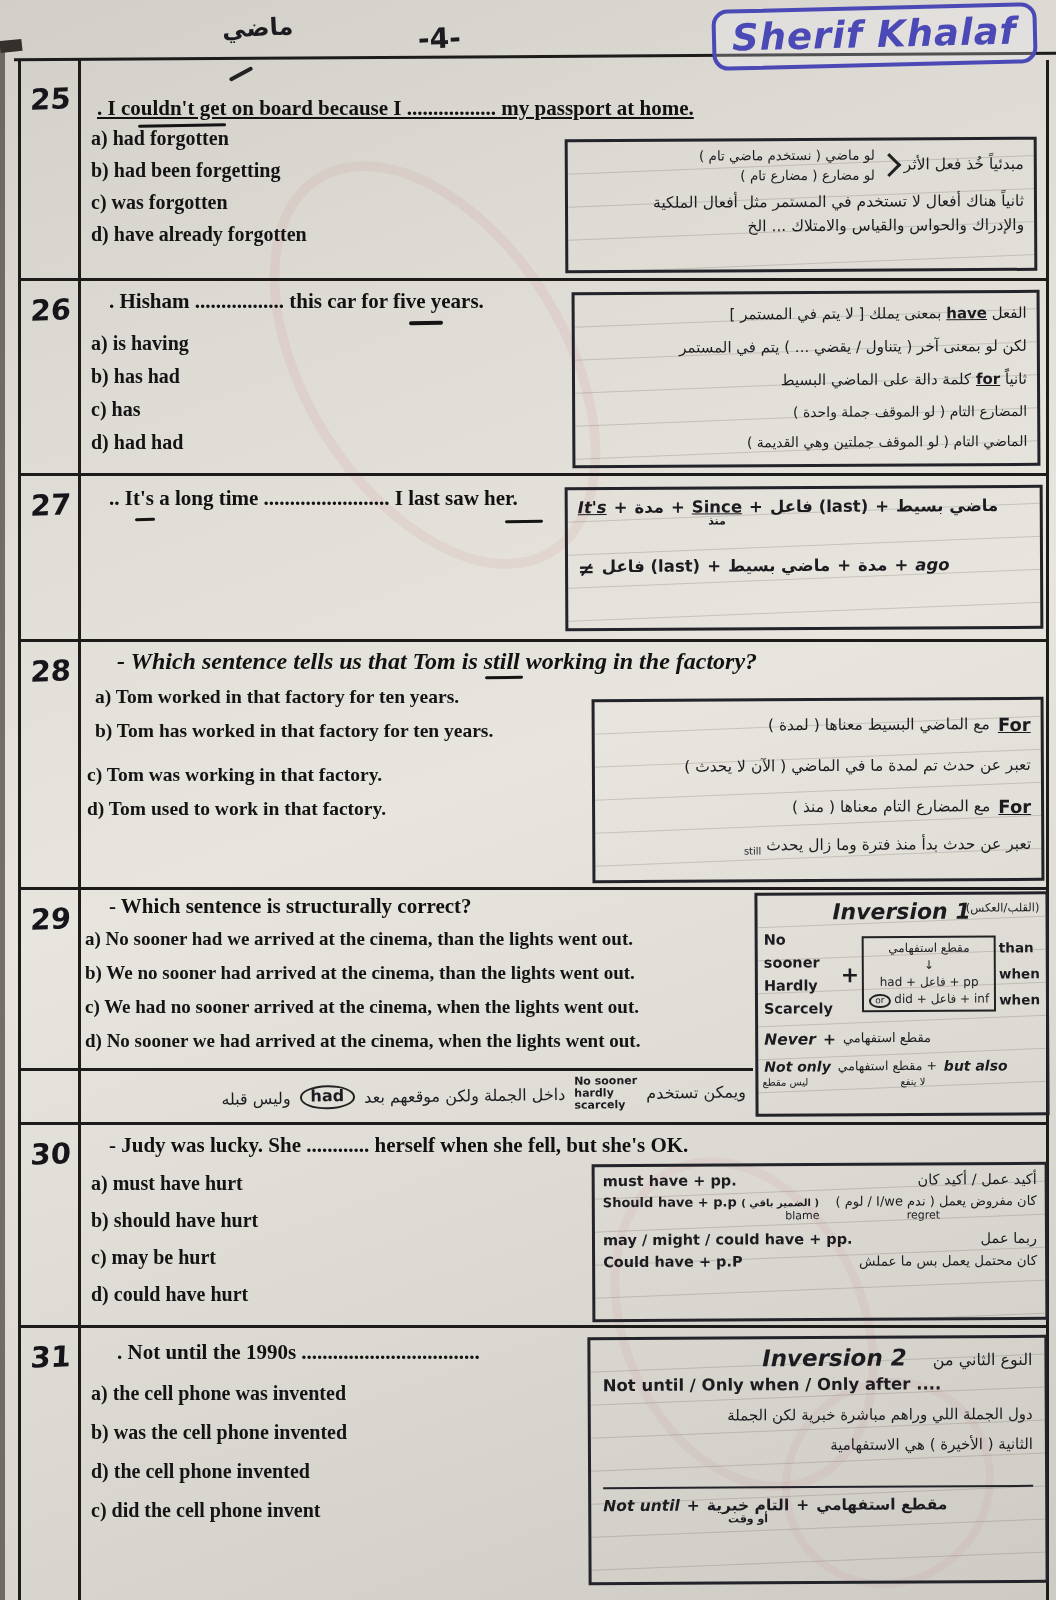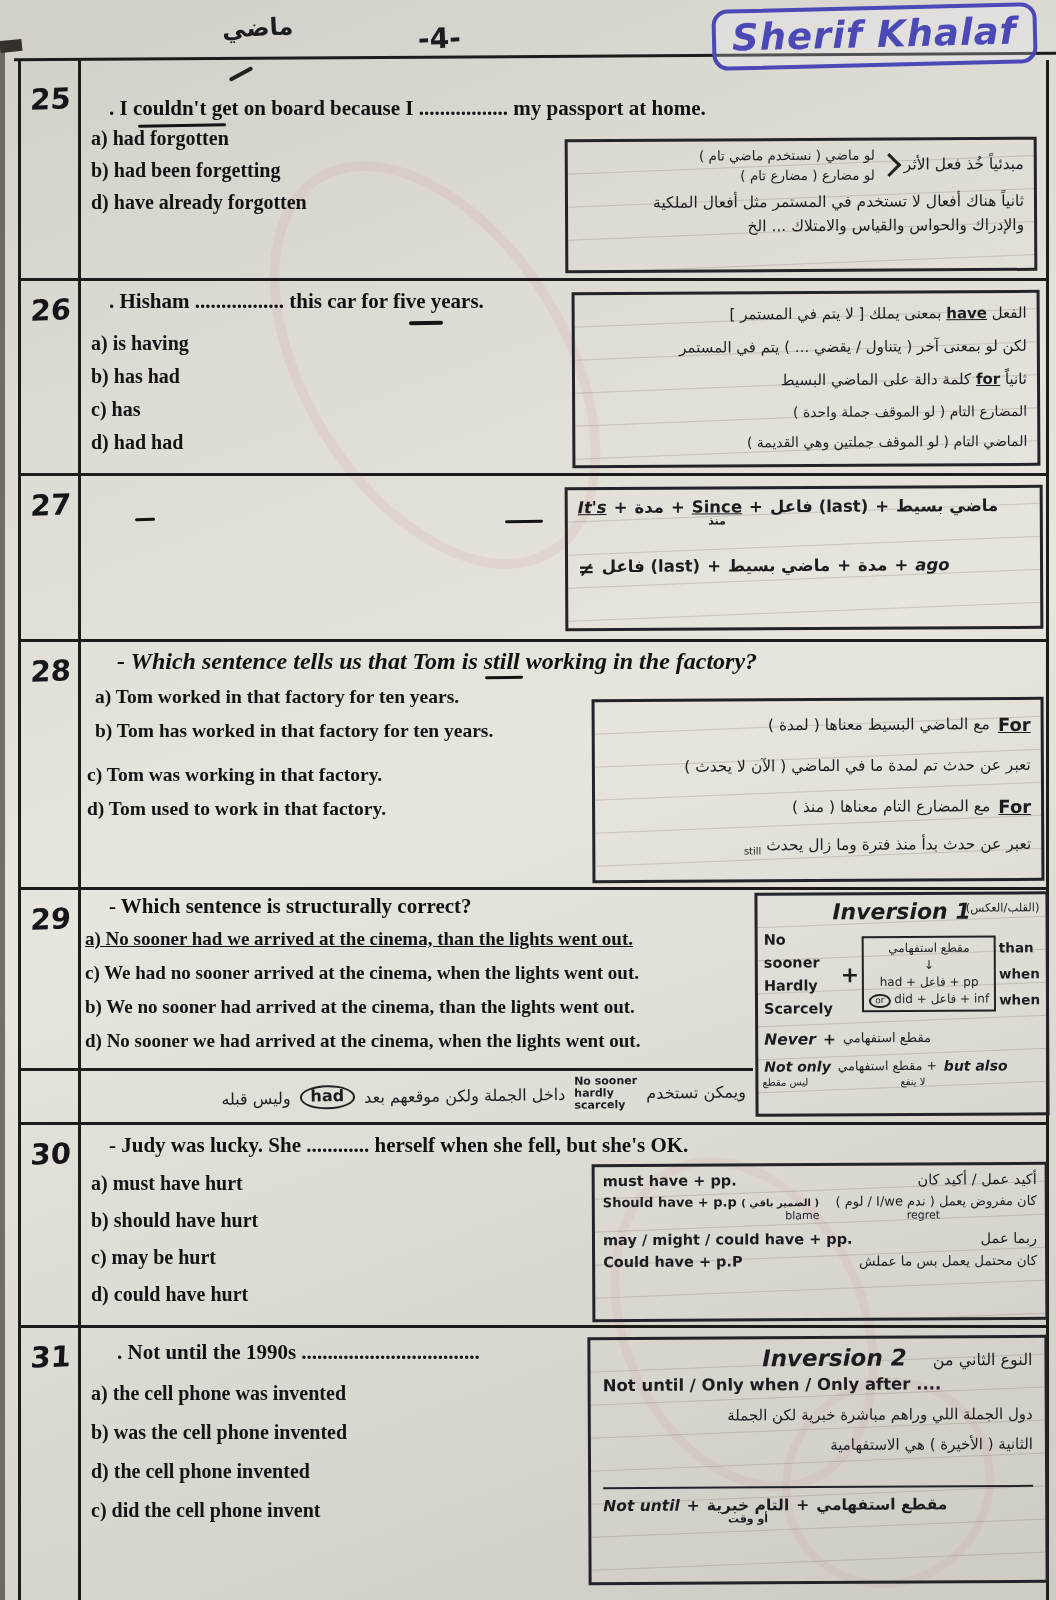--- a/index.html
+++ b/index.html
@@ -56,25 +56,26 @@
   <div class="stamp">Sherif Khalaf</div>
   <div class="toprule"></div>
 
   <div style="position:absolute;left:18px;top:60px;width:1031px;height:1540px;border-left:3px solid #1d1c1a;border-right:3px solid #1d1c1a;box-sizing:border-box;">
 
     <div class="row" style="height:218px;border-top:none;">
       <div class="num-cell">
           <span class="num" style="padding-top:22px;">25</span>
         </div>
       <div class="content">
-        <div class="qtext" style="position:absolute;left:28px;top:36px;">. I couldn't get on board because I ................. my passport at home.</div>
+        <div class="qtext" style="position:absolute;left:16px;top:36px;text-decoration:underline;">. I couldn't get on board because I ................. my passport at home.</div>
         <div class="umark" style="left:57px;top:64px;width:88px;"></div>
         <div style="position:absolute;left:10px;top:62px;line-height:32px;">
           <div class="opt">a) had forgotten</div>
           <div class="opt">b) had been forgetting</div>
+          <div class="opt">c) was forgotten</div>
           <div class="opt">d) have already forgotten</div>
         </div>
         <div class="nbox hw rtl" style="left:484px;top:78px;width:472px;height:134px;font-size:15.5px;">
           <div style="display:flex;align-items:center;">
             <span>مبدئياً خُذ فعل الأثر</span>
             <span class="chev"></span>
             <span style="display:flex;flex-direction:column;font-size:13.5px;line-height:20px;">
               <span>لو ماضي ( نستخدم ماضي تام )</span>
               <span>لو مضارع ( مضارع تام )</span>
             </span>
@@ -114,20 +115,21 @@
           <div style="font-size:14px;line-height:30px;">الماضي التام ( لو الموقف جملتين وهي القديمة )</div>
         </div>
       </div>
     </div>
 
     <div class="row" style="height:163px;">
       <div class="num-cell">
           <span class="num">27</span>
         </div>
       <div class="content">
+        <div class="qtext" style="position:absolute;left:28px;top:10px;">.. It's a long time ........................ I last saw her.</div>
         <div class="umark" style="left:54px;top:42px;width:20px;"></div>
         <div class="umark" style="left:424px;top:44px;width:38px;"></div>
         <div class="nbox hw" style="left:484px;top:10px;width:478px;height:144px;font-size:16.5px;font-weight:bold;">
           <div class="fline ltr" style="margin-top:4px;">
             <span class="enul" style="font-style:italic;">It's</span>
             <span>+</span>
             <span>مدة</span>
             <span>+</span>
             <span><span class="enul">Since</span><span class="small-under">منذ</span></span>
             <span>+</span>
@@ -178,23 +180,23 @@
       </div>
     </div>
 
     <div class="row" style="height:232px;">
       <div class="num-cell">
           <span class="num">29</span>
         </div>
       <div class="content">
         <div class="qtext" style="position:absolute;left:28px;top:4px;">- Which sentence is structurally correct?</div>
         <div style="position:absolute;left:4px;top:32px;line-height:34px;">
-          <div class="opt" style="font-size:19px;text-decoration:underline;">a) No sooner had we arrived at the cinema, than the lights went out.</div>
+          <div class="opt" style="font-size:19px;">a) No sooner had we arrived at the cinema, than the lights went out.</div>
+          <div class="opt" style="font-size:19px;">b) We no sooner had arrived at the cinema, than the lights went out.</div>
           <div class="opt" style="font-size:19px;">c) We had no sooner arrived at the cinema, when the lights went out.</div>
-          <div class="opt" style="font-size:19px;">b) We no sooner had arrived at the cinema, than the lights went out.</div>
           <div class="opt" style="font-size:19px;">d) No sooner we had arrived at the cinema, when the lights went out.</div>
         </div>
 
         <div class="nbox hw" style="left:674px;top:2px;width:294px;height:224px;padding:4px 6px;">
           <div style="position:relative;text-align:center;">
             <span style="font-size:22px;font-weight:bold;font-style:italic;">Inversion 1</span>
             <span class="rtl" style="position:absolute;right:0;top:2px;font-size:11.5px;">(القلب/العكس)</span>
           </div>
           <div style="display:flex;align-items:center;gap:3px;margin-top:4px;">
             <span style="display:flex;flex-direction:column;font-size:14.5px;font-weight:bold;line-height:23px;">

